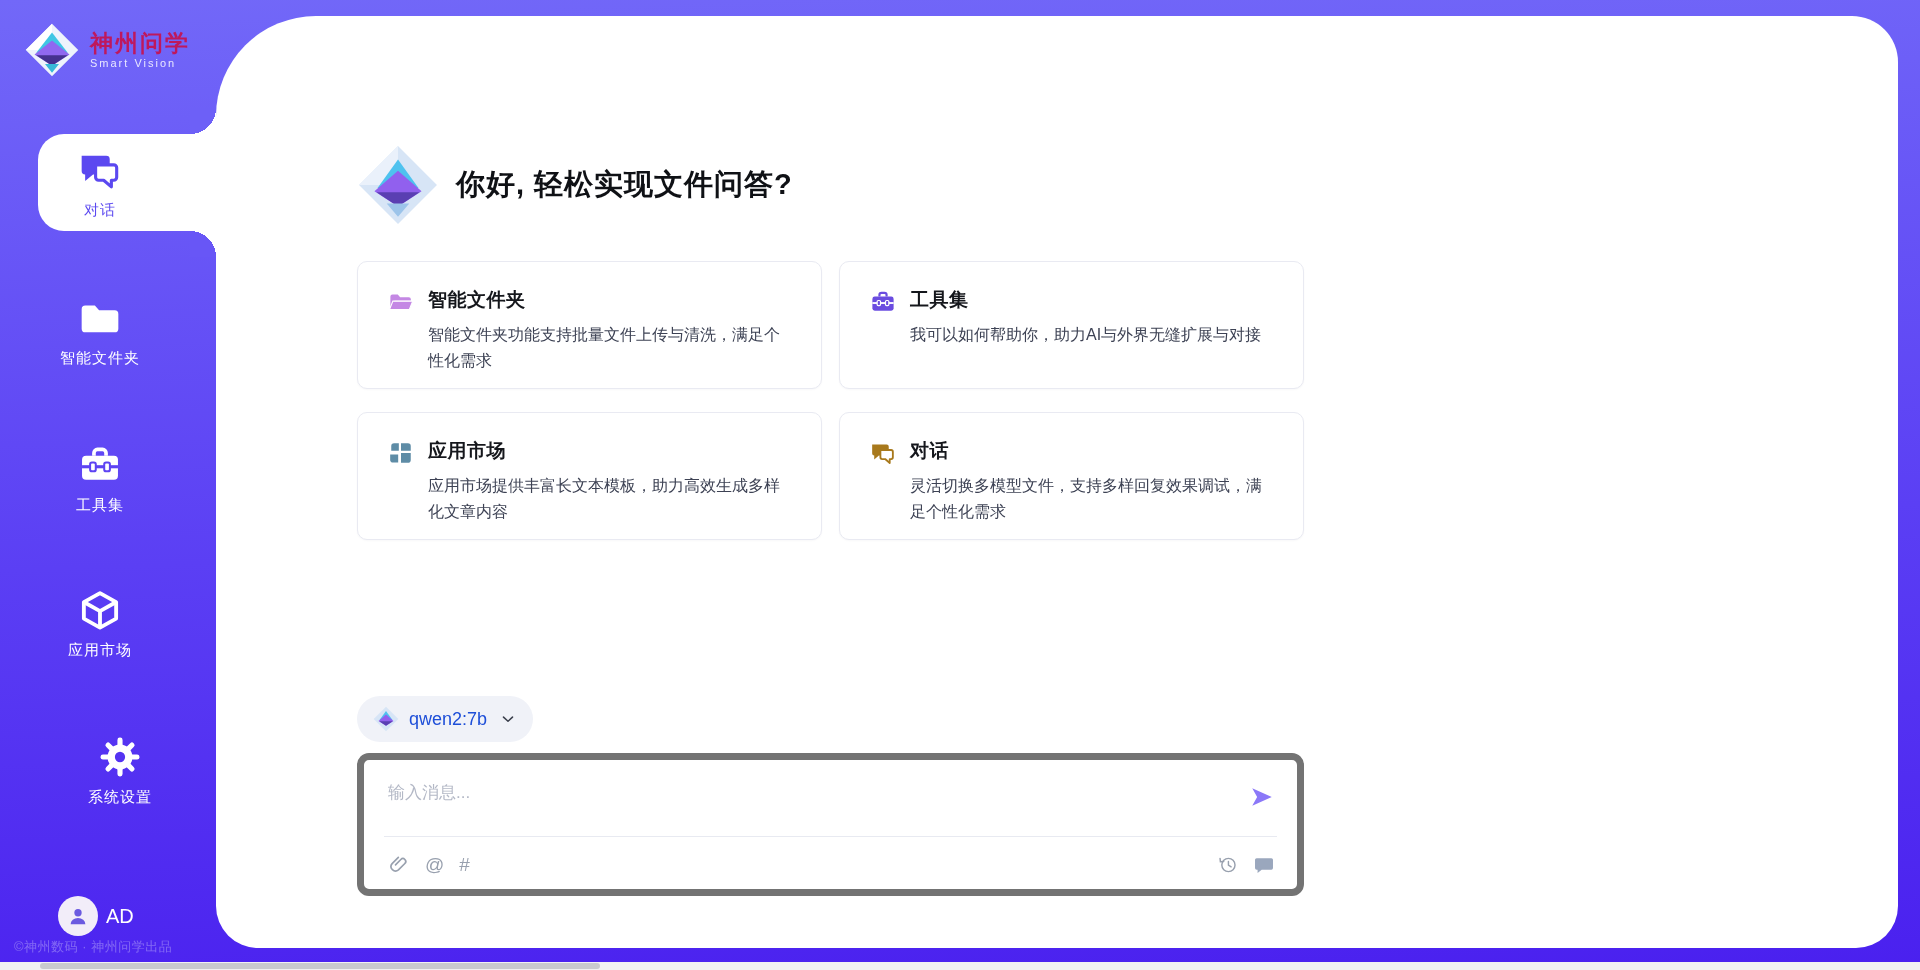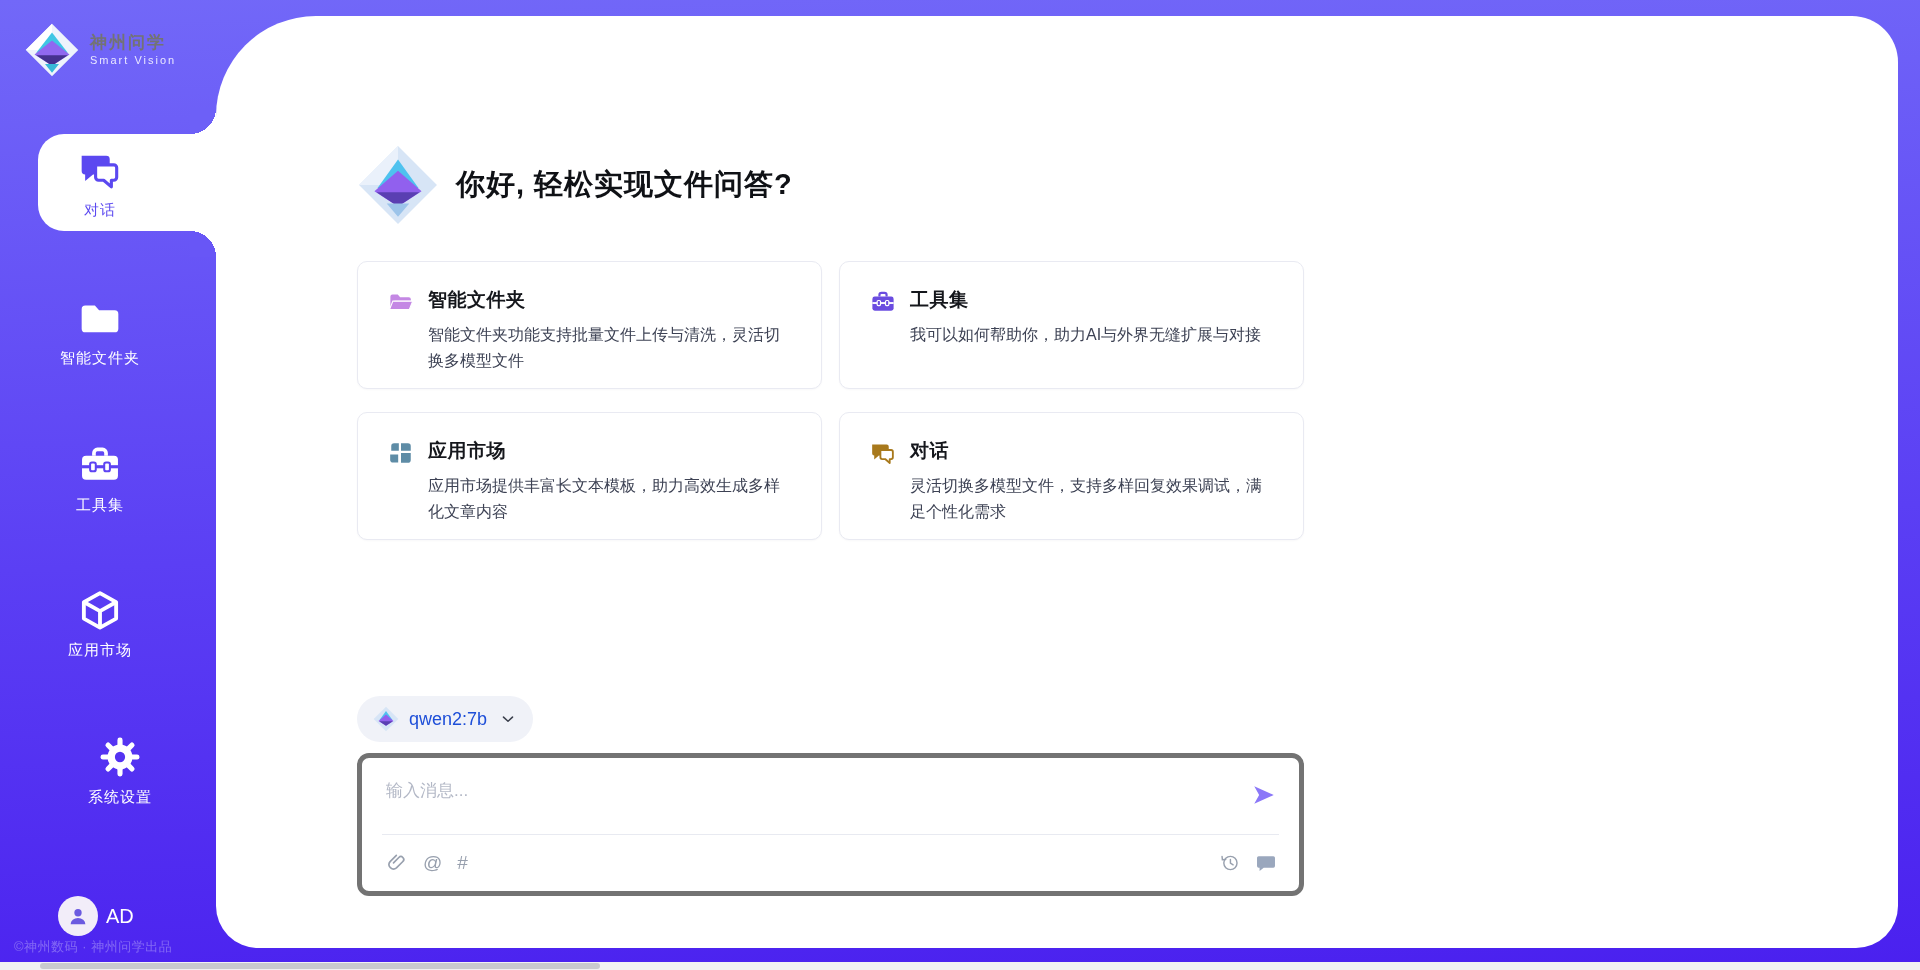--- a/index.html
+++ b/index.html
@@ -13,21 +13,21 @@
   
   .main-panel {
     position:absolute; left:216px; top:16px; width:1682px; height:932px;
     background:#ffffff; border-radius:100px 46px 42px 42px;
   }
 
   
   .sidebar { position:absolute; left:0; top:0; width:216px; height:970px; }
   .logo-row { position:absolute; left:24px; top:22px; display:flex; align-items:center; gap:10px; }
   .logo-row svg { width:56px; height:56px; }
-  .brand-name { color:#737373; font-size:17px; font-weight:700; letter-spacing:2px; line-height:1.1; }
+  .brand-name { color:#be185d; font-size:23px; font-weight:700; letter-spacing:2px; line-height:1.1; }
   .brand-sub  { color:#e9e7ff; font-size:11px; letter-spacing:2px; margin-top:1px; }
 
   .nav-item { position:absolute; left:0; width:200px; text-align:center; cursor:pointer; }
   .nav-item .ic { display:block; margin:0 auto 9px auto; width:44px; height:44px; }
   .nav-item .lbl { color:#ffffff; font-size:15px; letter-spacing:1px; }
 
   .nav-bubble {
     position:absolute; left:38px; top:134px; width:178px; height:97px;
     background:#fff; border-radius:26px 0 0 26px;
   }
@@ -68,21 +68,21 @@
   .model-pill {
     position:absolute; left:357px; top:696px; height:46px; border-radius:23px;
     background:#f0f2f8; display:inline-flex; align-items:center; gap:10px; padding:0 16px 0 16px; cursor:pointer;
   }
   .model-pill .mlogo { width:26px; height:26px; }
   .model-pill .mname { font-size:18px; color:#1d4ed8; }
   .model-pill .chev { width:18px; height:18px; margin-left:2px; }
 
   .composer {
     position:absolute; left:357px; top:753px; width:947px; height:143px;
-    background:#fff; border:5px solid #737373; border-radius:12px;
+    background:#fff; border:7px solid #737373; border-radius:12px;
   }
   .composer-input {
     position:absolute; left:24px; top:18px; width:840px; height:30px;
     border:none; outline:none; font-size:17px; color:#333; font-family:inherit; background:transparent;
   }
   .composer-input::placeholder { color:#b3b8c6; }
   .send-btn { position:absolute; right:22px; top:24px; width:26px; height:26px; cursor:pointer; }
   .composer .divider { position:absolute; left:20px; right:20px; top:76px; height:1px; background:#e8eaf1; }
   .tools-left { position:absolute; left:24px; top:94px; display:flex; align-items:center; gap:15px; }
   .tools-right { position:absolute; right:22px; top:94px; display:flex; align-items:center; gap:14px; }
@@ -197,21 +197,21 @@
 
 <div class="cards">
 
   <div class="card">
     <svg class="cic" viewBox="0 0 24 24">
       <path fill="#c488e4" d="M2.2 17.5V7a1.9 1.9 0 0 1 1.9-1.9H9l2.2 2.4h8a1.9 1.9 0 0 1 1.9 1.9v1.4H6z"></path>
       <path fill="#c488e4" stroke="#ffffff" stroke-width="1" d="M1.4 18.9l3.1-7.7h18.3l-3.1 7.7z"></path>
     </svg>
     <div class="ctxt">
       <h3>智能文件夹</h3>
-      <p>智能文件夹功能支持批量文件上传与清洗，灵活切换多模型文件</p>
+      <p>智能文件夹功能支持批量文件上传与清洗，满足个性化需求</p>
     </div>
   </div>
 
   <div class="card">
     <svg class="cic" viewBox="0 0 24 24">
       <path d="M8.7 7V5.4a1.9 1.9 0 0 1 1.9-1.9h2.8a1.9 1.9 0 0 1 1.9 1.9V7" stroke="#6a4ce0" stroke-width="2" fill="none"></path>
       <rect x="2.2" y="7" width="19.6" height="13" rx="2.2" fill="#6a4ce0"></rect>
       <rect x="2.2" y="12.1" width="19.6" height="1.7" fill="#ffffff"></rect>
       <rect x="6.6" y="10.6" width="3.1" height="4.8" rx="1" fill="#6a4ce0" stroke="#ffffff" stroke-width="1.1"></rect>
       <rect x="14.3" y="10.6" width="3.1" height="4.8" rx="1" fill="#6a4ce0" stroke="#ffffff" stroke-width="1.1"></rect>

